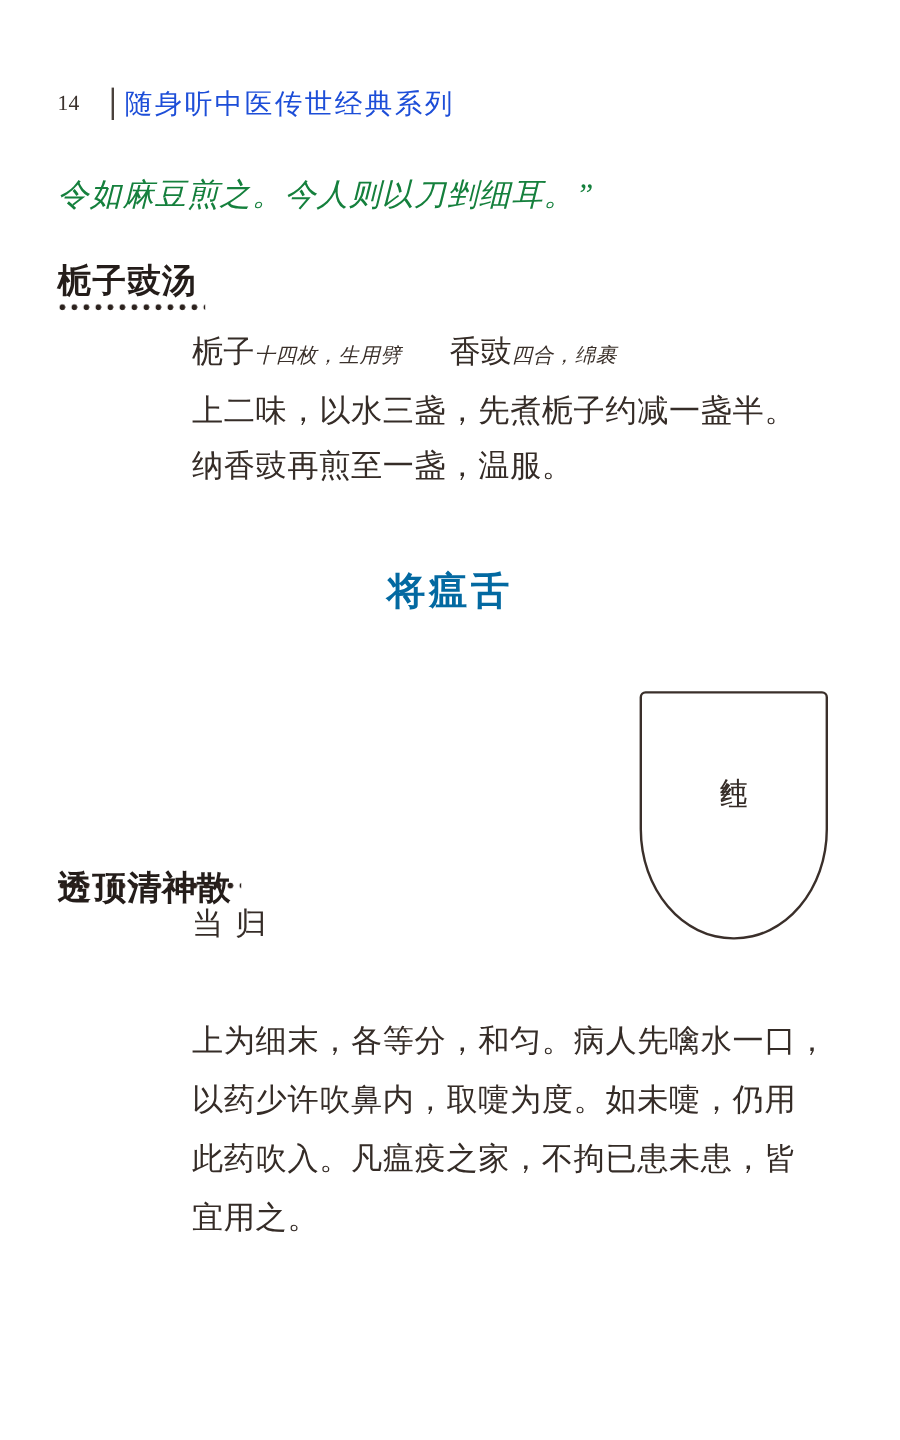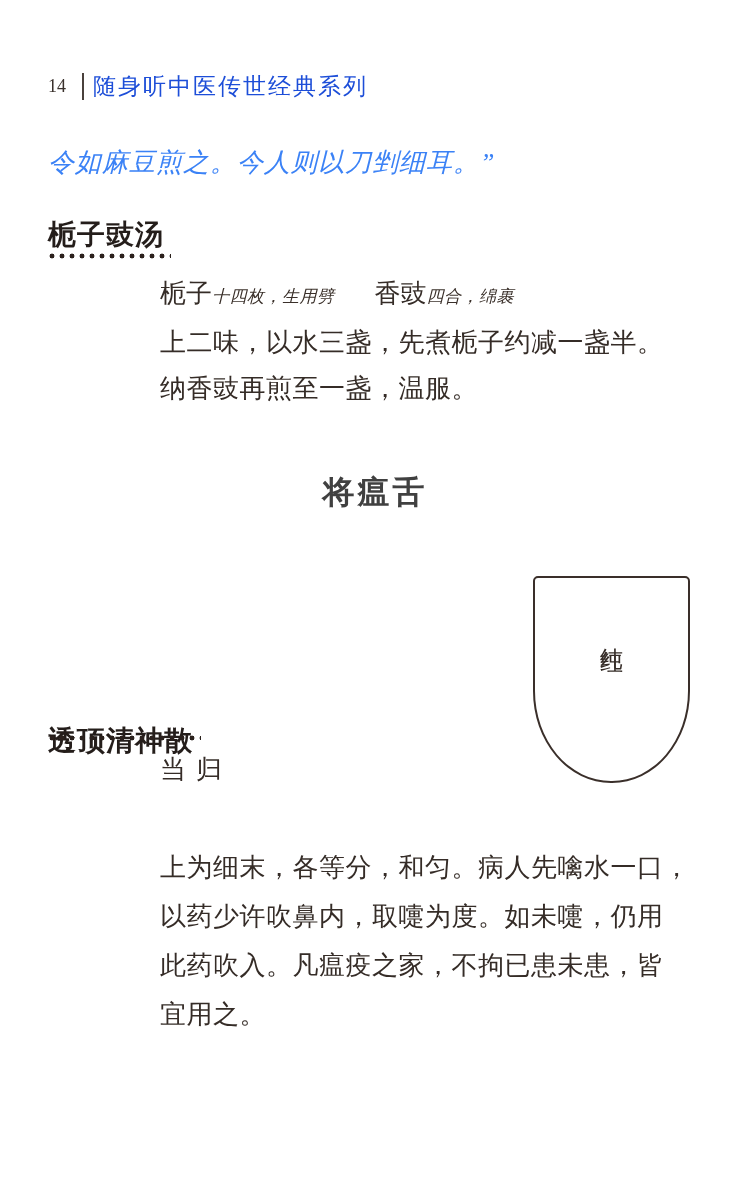--- a/index.html
+++ b/index.html
@@ -18,21 +18,21 @@
   .header {
     position: absolute;
     left: 48px; top: 70px;
     display: flex;
     align-items: center;
     height: 32px;
   }
   .page-number {
     font-size: 18px;
     color: #3a312c;
-    margin-right: 16px;
+    margin-right: 27px;
   }
   .vbar {
     width: 2px;
     height: 27px;
     background: #4a413c;
     margin-right: 9px;
   }
   .series-title {
     font-size: 23px;
     letter-spacing: 2px;
@@ -40,21 +40,21 @@
   }
 
   
   .quote {
     position: absolute;
     left: 48px; top: 143px;
     font-size: 26px;
     line-height: 40px;
     font-style: italic;
     letter-spacing: 1px;
-    color: #3b82f6;
+    color: #15803d;
   }
 
   
   .formula-title {
     position: absolute;
     left: 48px;
     font-size: 28px;
     font-weight: bold;
     letter-spacing: 1px;
     color: #241d1a;
@@ -97,21 +97,21 @@
   .instr-s2 { left: 160px; top: 843px; line-height: 49px; }
 
   
   .chapter-title {
     position: absolute;
     left: 0; right: 0; top: 472px;
     text-align: center;
     font-size: 32px;
     font-weight: bold;
     letter-spacing: 3px;
-    color: #404040;
+    color: #0369a1;
     line-height: 40px;
   }
   .chapter-body {
     left: 48px; top: 568px;
     line-height: 48px;
   }
   .chapter-body .line:first-child { text-indent: 50px; }
 
   
   .ing-lines-s2 {

